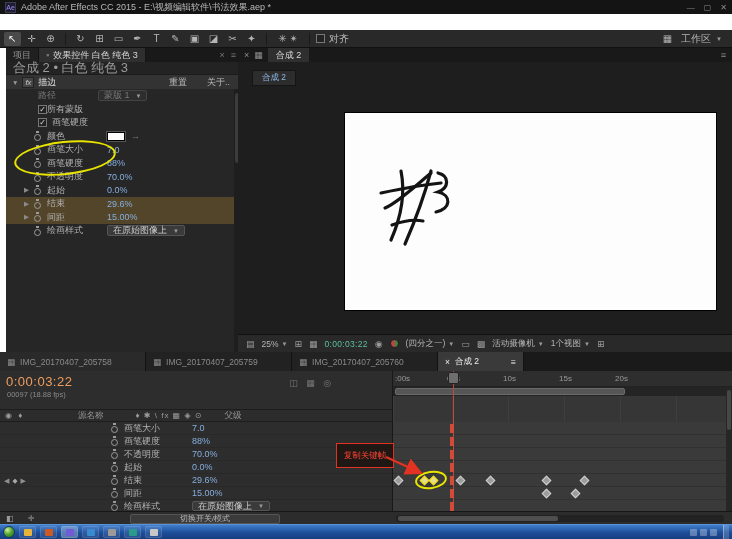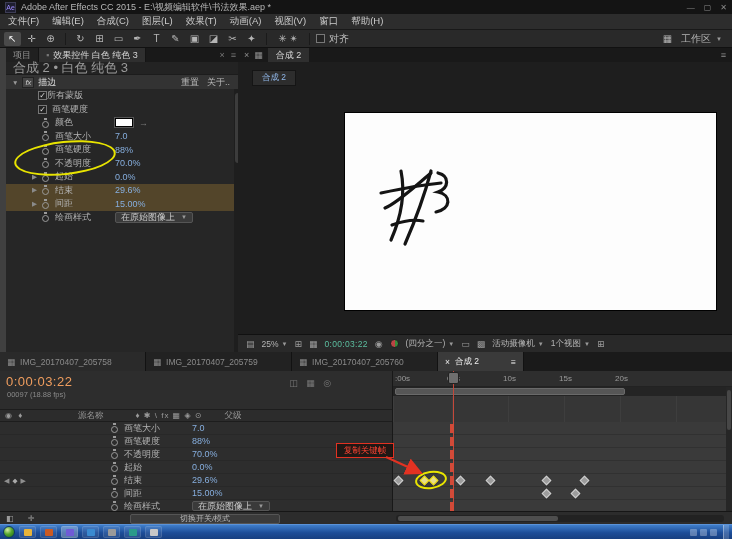--- a/index.html
+++ b/index.html
@@ -1,18 +1,18 @@
 <!DOCTYPE html>
 <html><head>
 <meta charset="utf-8">
 <style>
   *{margin:0;padding:0;box-sizing:border-box}
   html,body{width:732px;height:539px;background:#000}
   body{font-family:"Liberation Sans","DejaVu Sans",sans-serif;-webkit-font-smoothing:antialiased}
-  .screen{position:relative;width:732px;height:539px;background:#404040;overflow:hidden;color:#c0c0c0;font-size:10px}
+  .screen{position:relative;width:732px;height:539px;background:#ffffff;overflow:hidden;color:#c0c0c0;font-size:10px}
 
   
   .titlebar{position:absolute;top:0;left:0;width:100%;height:14px;background:#141414;display:flex;align-items:center;gap:5px;padding:0 5px;font-size:9px;color:#b8b8b8;white-space:nowrap}
   .ae-badge{flex:none;width:11px;height:11px;background:#1e1e30;border:1px solid #3c3c55;color:#9e8cff;font-size:7px;line-height:9px;text-align:center}
   .win-ctrls{margin-left:auto;display:flex;gap:9px;color:#8a8a8a;font-size:8px}
 
   
   .menubar{position:absolute;top:14px;left:0;width:100%;height:16px;background:#2d2d2d;border-bottom:1px solid #191919;display:flex;align-items:center;gap:13px;padding:0 8px;font-size:9.5px;color:#cccccc}
 
   
@@ -26,22 +26,22 @@
 
   
   .panel-left{position:absolute;left:6px;top:48px;width:237px;height:304px;background:#262626;border-right:1px solid #121212}
   .ptabs{display:flex;height:14px;background:#191919;font-size:9px;align-items:stretch}
   .ptab{display:flex;align-items:center;padding:0 7px;color:#8f8f8f;background:#202020;border-right:1px solid #141414;gap:4px}
   .ptab.active{background:#2f2f2f;color:#d5d5d5}
   .ptabs .pmenu{margin-left:auto;display:flex;align-items:center;gap:6px;padding:0 6px;color:#777}
   .crumb{height:13px;display:flex;align-items:center;padding:0 7px;font-size:13px;color:#9a9a9a;background:#232323;border-bottom:1px solid #1c1c1c}
   .fx-head{height:14px;display:flex;align-items:center;padding:0 12px 0 6px;background:#333;font-size:9px;color:#e0e0e0;gap:4px}
   .fx-badge{background:#454545;border:1px solid #222;color:#ccc;font-size:7.5px;padding:0 2px;line-height:9px;font-style:italic}
-  .fx-links{margin-left:auto;display:flex;gap:8px;color:#b8b8b8}
-  .ec-row{height:13.5px;display:flex;align-items:center;padding-left:26px;font-size:9px;color:#b2b2b2}
+  .fx-links{margin-left:auto;display:flex;gap:20px;color:#b8b8b8}
+  .ec-row{height:13.5px;display:flex;align-items:center;padding-left:18px;font-size:9px;color:#b2b2b2}
   .ec-row.hl{background:#53452a}
   .ec-row .exp{width:9px;flex:none;font-size:6.5px;color:#8a8a8a}
   .sw{width:9px;height:10px;position:relative;display:inline-block;flex:none;margin-right:5px}
   .sw::before{content:"";position:absolute;left:1px;top:3px;width:5px;height:5px;border:1px solid #9a9a9a;border-radius:50%}
   .sw::after{content:"";position:absolute;left:3px;top:0;width:3px;height:2px;background:#9a9a9a}
   .ec-row .lbl{width:60px;flex:none;white-space:nowrap;overflow:hidden}
   .ec-row .val{color:#86aede}
   .ec-row .dim{color:#7a7a7a}
   .dd{display:inline-flex;align-items:center;gap:6px;background:#3a3a3a;border:1px solid #555;border-radius:2px;padding:0 5px;height:11px;color:#c8c8c8}
   .dd.dis{color:#777;background:#2e2e2e;border-color:#444}
@@ -100,21 +100,21 @@
   .cti-line{position:absolute;left:60px;top:0;bottom:0;width:1px;background:#c4483a;z-index:10}
   .cti-head{position:absolute;left:55px;top:1px;width:11px;height:12px;background:#6e6e6e;border:1px solid #222;border-radius:2px;z-index:11}
   .cti-ticks{position:absolute;left:57px;top:53px;width:4px;height:89px;background:repeating-linear-gradient(180deg,#d24a38 0 9px,transparent 9px 13px);z-index:11}
   .kf{position:absolute;width:7px;height:7px;background:#9c9c9c;border:1px solid #cfcfcf;transform:rotate(45deg);z-index:12}
   .kf.sel{background:#e6dc8a;border-color:#f0e000}
   .ellipse.tk{left:22px;top:100px;width:32px;height:18px;transform:rotate(-8deg)}
   .tl-vscroll{position:absolute;right:0;top:16px;bottom:0;width:6px;background:#262626}
   .tl-vscroll .thumb{position:absolute;left:1px;top:3px;width:4px;height:40px;background:#474747;border-radius:2px}
 
   
-  .anno{position:absolute;left:336px;top:443px;width:58px;height:15px;border:1px solid #e23222;color:#ff4433;background:rgba(28,16,12,.72);font-size:8.5px;display:flex;align-items:center;justify-content:center;z-index:40;white-space:nowrap}
+  .anno{position:absolute;left:336px;top:443px;width:58px;height:25px;border:1px solid #e23222;color:#ff4433;background:rgba(28,16,12,.72);font-size:8.5px;display:flex;align-items:center;justify-content:center;z-index:40;white-space:nowrap}
   .overlay{position:absolute;left:0;top:0;pointer-events:none;z-index:45}
 
   
   .appbar{position:absolute;top:511px;left:0;width:100%;height:13px;background:#2c2c2c;border-top:1px solid #161616;display:flex;align-items:center;font-size:8px;color:#9a9a9a}
   .appbar .ab-icons{padding-left:6px;letter-spacing:6px;font-size:8px}
   .toggle-btn{position:absolute;left:130px;top:1.5px;width:150px;height:10px;background:#3b3b3b;border:1px solid #555;border-radius:2px;color:#b5b5b5;font-size:8px;display:flex;align-items:center;justify-content:center}
   .hscroll{position:absolute;left:396px;right:8px;top:3px;height:7px;background:#222;border-radius:3px}
   .hscroll .thumb{position:absolute;left:2px;top:1px;width:160px;height:5px;background:#4e4e4e;border-radius:2px}
 
   
@@ -142,31 +142,20 @@
   <div class="titlebar">
     <span class="ae-badge">Ae</span>
     <span>Adobe After Effects CC 2015 - E:\视频编辑软件\书法效果.aep *</span>
     <span class="win-ctrls">
       <span>—</span>
       <span>▢</span>
       <span>✕</span>
     </span>
   </div>
 
-  <div class="menubar">
-    <span>文件(F)</span>
-    <span>编辑(E)</span>
-    <span>合成(C)</span>
-    <span>图层(L)</span>
-    <span>效果(T)</span>
-    <span>动画(A)</span>
-    <span>视图(V)</span>
-    <span>窗口</span>
-    <span>帮助(H)</span>
-  </div>
 
   <div class="toolbar">
     <span class="tool active">↖</span>
     <span class="tool">✛</span>
     <span class="tool">⊕</span>
     <span class="tb-sep"></span>
     <span class="tool">↻</span>
     <span class="tool">⊞</span>
     <span class="tool">▭</span>
     <span class="tool">✒</span>
@@ -209,20 +198,27 @@
       <span style="font-size:6.5px;color:#999">▼</span>
       <span class="fx-badge">fx</span>
       <span>描边</span>
       <span class="fx-links">
         <span>重置</span>
         <span>关于..</span>
       </span>
     </div>
 
     <div class="ec-row" style="padding-left:32px">
+      <span class="lbl dim">路径</span>
+      <span class="dd dis">
+        <span>蒙版 1</span>
+        <span class="car">▼</span>
+      </span>
+    </div>
+    <div class="ec-row" style="padding-left:32px">
       <span class="cb">✓</span>
       <span style="">所有蒙版</span>
     </div>
     <div class="ec-row" style="padding-left:32px">
       <span class="cb">✓</span>
       <span style="margin-left:5px">画笔硬度</span>
     </div>
     <div class="ec-row">
       <span class="exp"></span>
         <span class="sw"></span>

